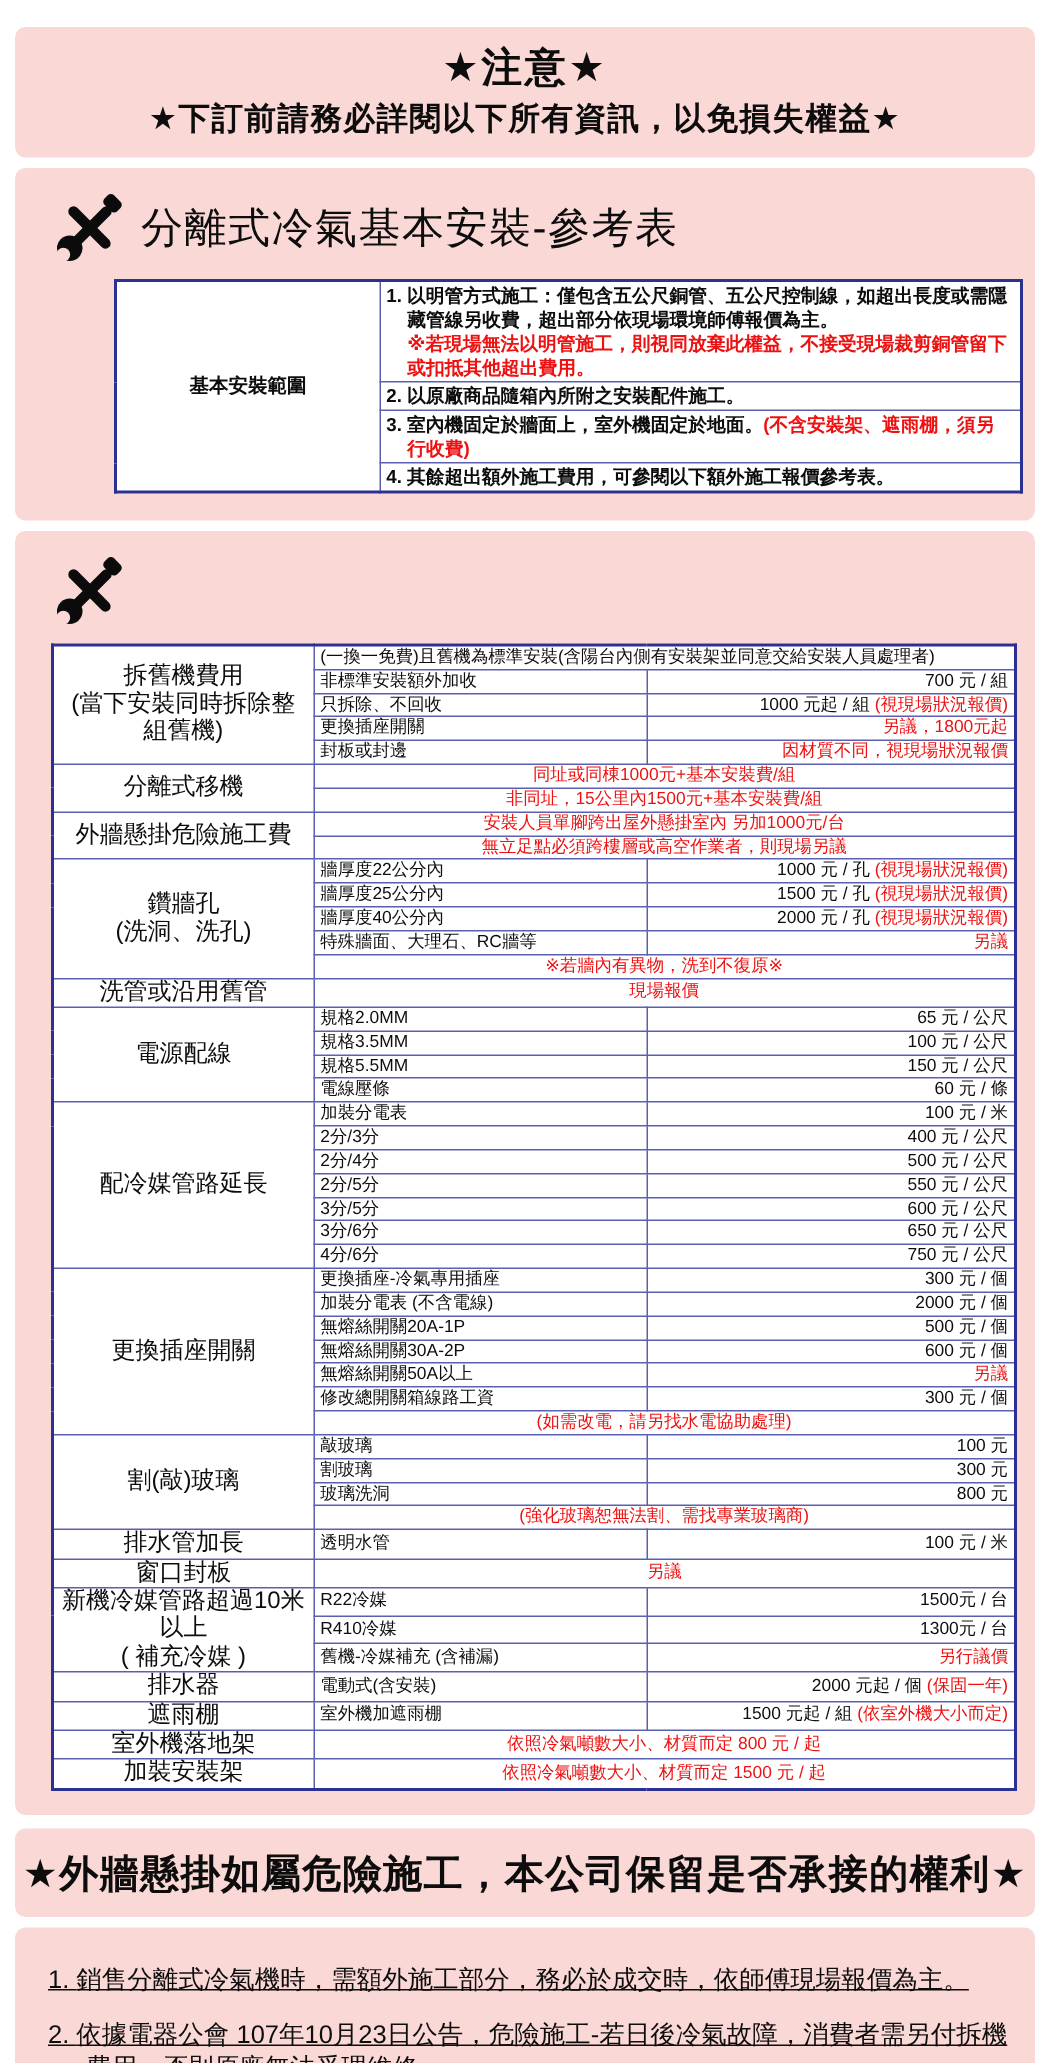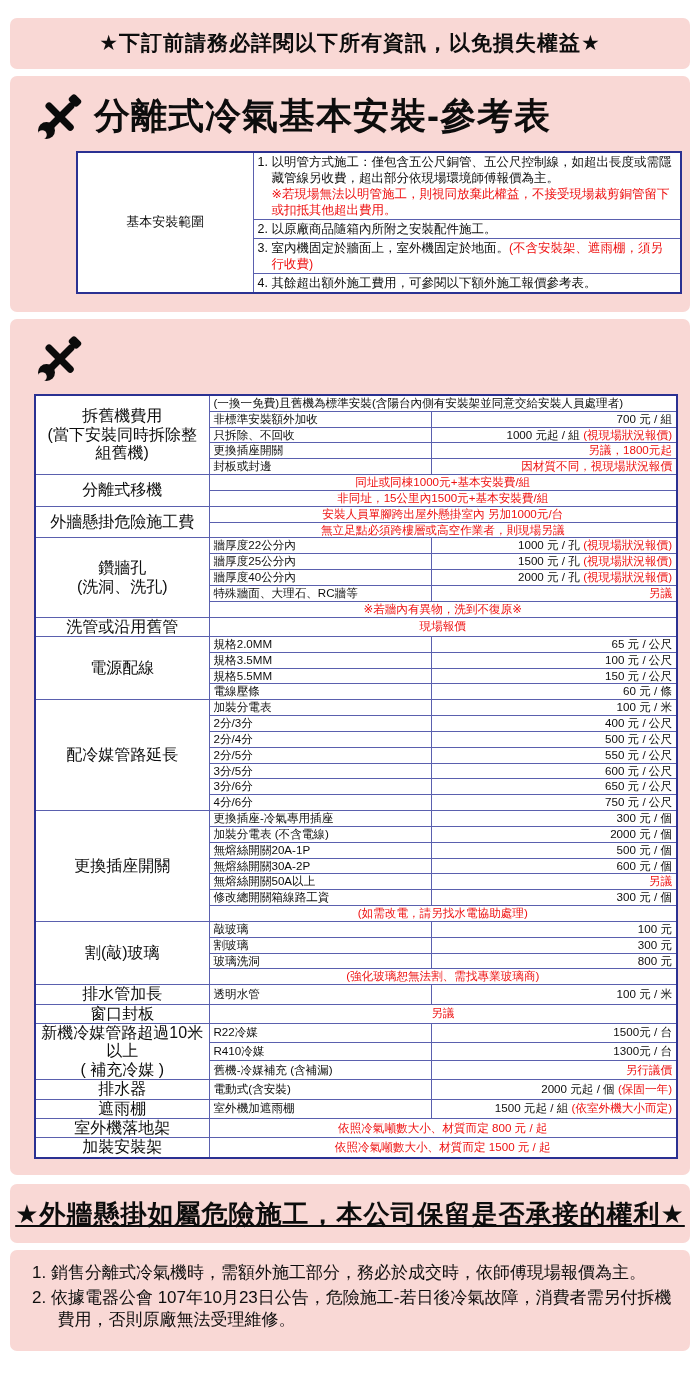--- a/index.html
+++ b/index.html
@@ -11,55 +11,56 @@
   }
   *{box-sizing:border-box;}
   body{margin:0;background:#ffffff;color:var(--ink);
        font-family:"Liberation Sans","DejaVu Sans",sans-serif;}
   .page{width:700px;min-height:1375px;padding:18px 10px 12px;}
 
   .banner{background:var(--pink);border-radius:7px;text-align:center;padding:9px 6px 12px;}
   .banner .l1{font-size:27px;font-weight:800;letter-spacing:2px;}
   .banner .l2{font-size:21px;font-weight:800;letter-spacing:1px;margin-top:2px;}
   .banner.mid{margin-top:9px;padding:11px 4px;}
-  .banner.mid .l2{font-size:26px;text-decoration:underline;}
+  .banner.mid .l2{font-size:26px;}
 
   .panel{background:var(--pink);border-radius:7px;margin-top:7px;padding:8px 0 14px;}
   .sec-head{display:flex;align-items:center;gap:10px;padding:8px 0 6px 26px;}
-  .sec-head h2{margin:0;font-size:36px;font-weight:700;letter-spacing:1px;}
+  .sec-head h2{margin:0;font-size:28px;font-weight:400;letter-spacing:1px;}
   .tool-icon{width:48px;height:48px;flex:0 0 auto;}
   .tool-icon svg{width:48px;height:48px;display:block;}
 
   table.tbl{border-collapse:collapse;background:#fff;border:2px solid var(--navy);}
   .tbl td{border:1px solid var(--line);padding:1px 4px;line-height:1.28;vertical-align:middle;}
   td.lab{text-align:center;}
   .rd{color:var(--red);text-align:center;}
   td.center{text-align:center;}
   td.right{text-align:right;}
   td.left{text-align:left;}
 
   table.basic{margin:4px 8px 4px 66px;width:606px;}
-  .basic td{font-size:12.5px;}
+  .basic td{font-size:12.5px;font-weight:bold;}
   .basic td.lab{font-size:13px;width:176px;}
   .basic td.body{padding-left:18px;text-indent:-14px;padding-right:6px;}
 
   table.quote{margin:5px 14px 2px 24px;width:642px;table-layout:fixed;}
   .quote td{font-size:11.6px;height:14px;padding:0 4px;white-space:nowrap;overflow:hidden;}
   .quote td.lab{font-size:16px;line-height:1.15;white-space:normal;}
 
   .notes{padding-bottom:16px;}
   .notes ol{list-style:none;margin:2px 16px 0 22px;padding:0;font-size:17px;line-height:1.28;}
-  .notes li{padding-left:1.5em;text-indent:-1.5em;margin:4px 0;}
+  .notes li{padding-left:1.5em;text-indent:-1.5em;margin:16px 0;text-decoration:underline;}
 </style>
 </head>
 <body>
 
 <div class="page">
 
   <div class="banner">
+    <div class="l1">★注意★</div>
     <div class="l2">★下訂前請務必詳閱以下所有資訊，以免損失權益★</div>
   </div>
 
   <section class="panel">
     <div class="sec-head">
       <span class="tool-icon">
           <svg viewBox="0 0 48 48" xmlns="http://www.w3.org/2000/svg">
             <g fill="#0b0b0b">
               <rect x="20.5" y="5" width="7" height="37" rx="3.5" transform="rotate(45 24 24)"></rect>
               <rect x="20.5" y="5" width="7" height="37" rx="3.5" transform="rotate(-45 24 24)"></rect>

